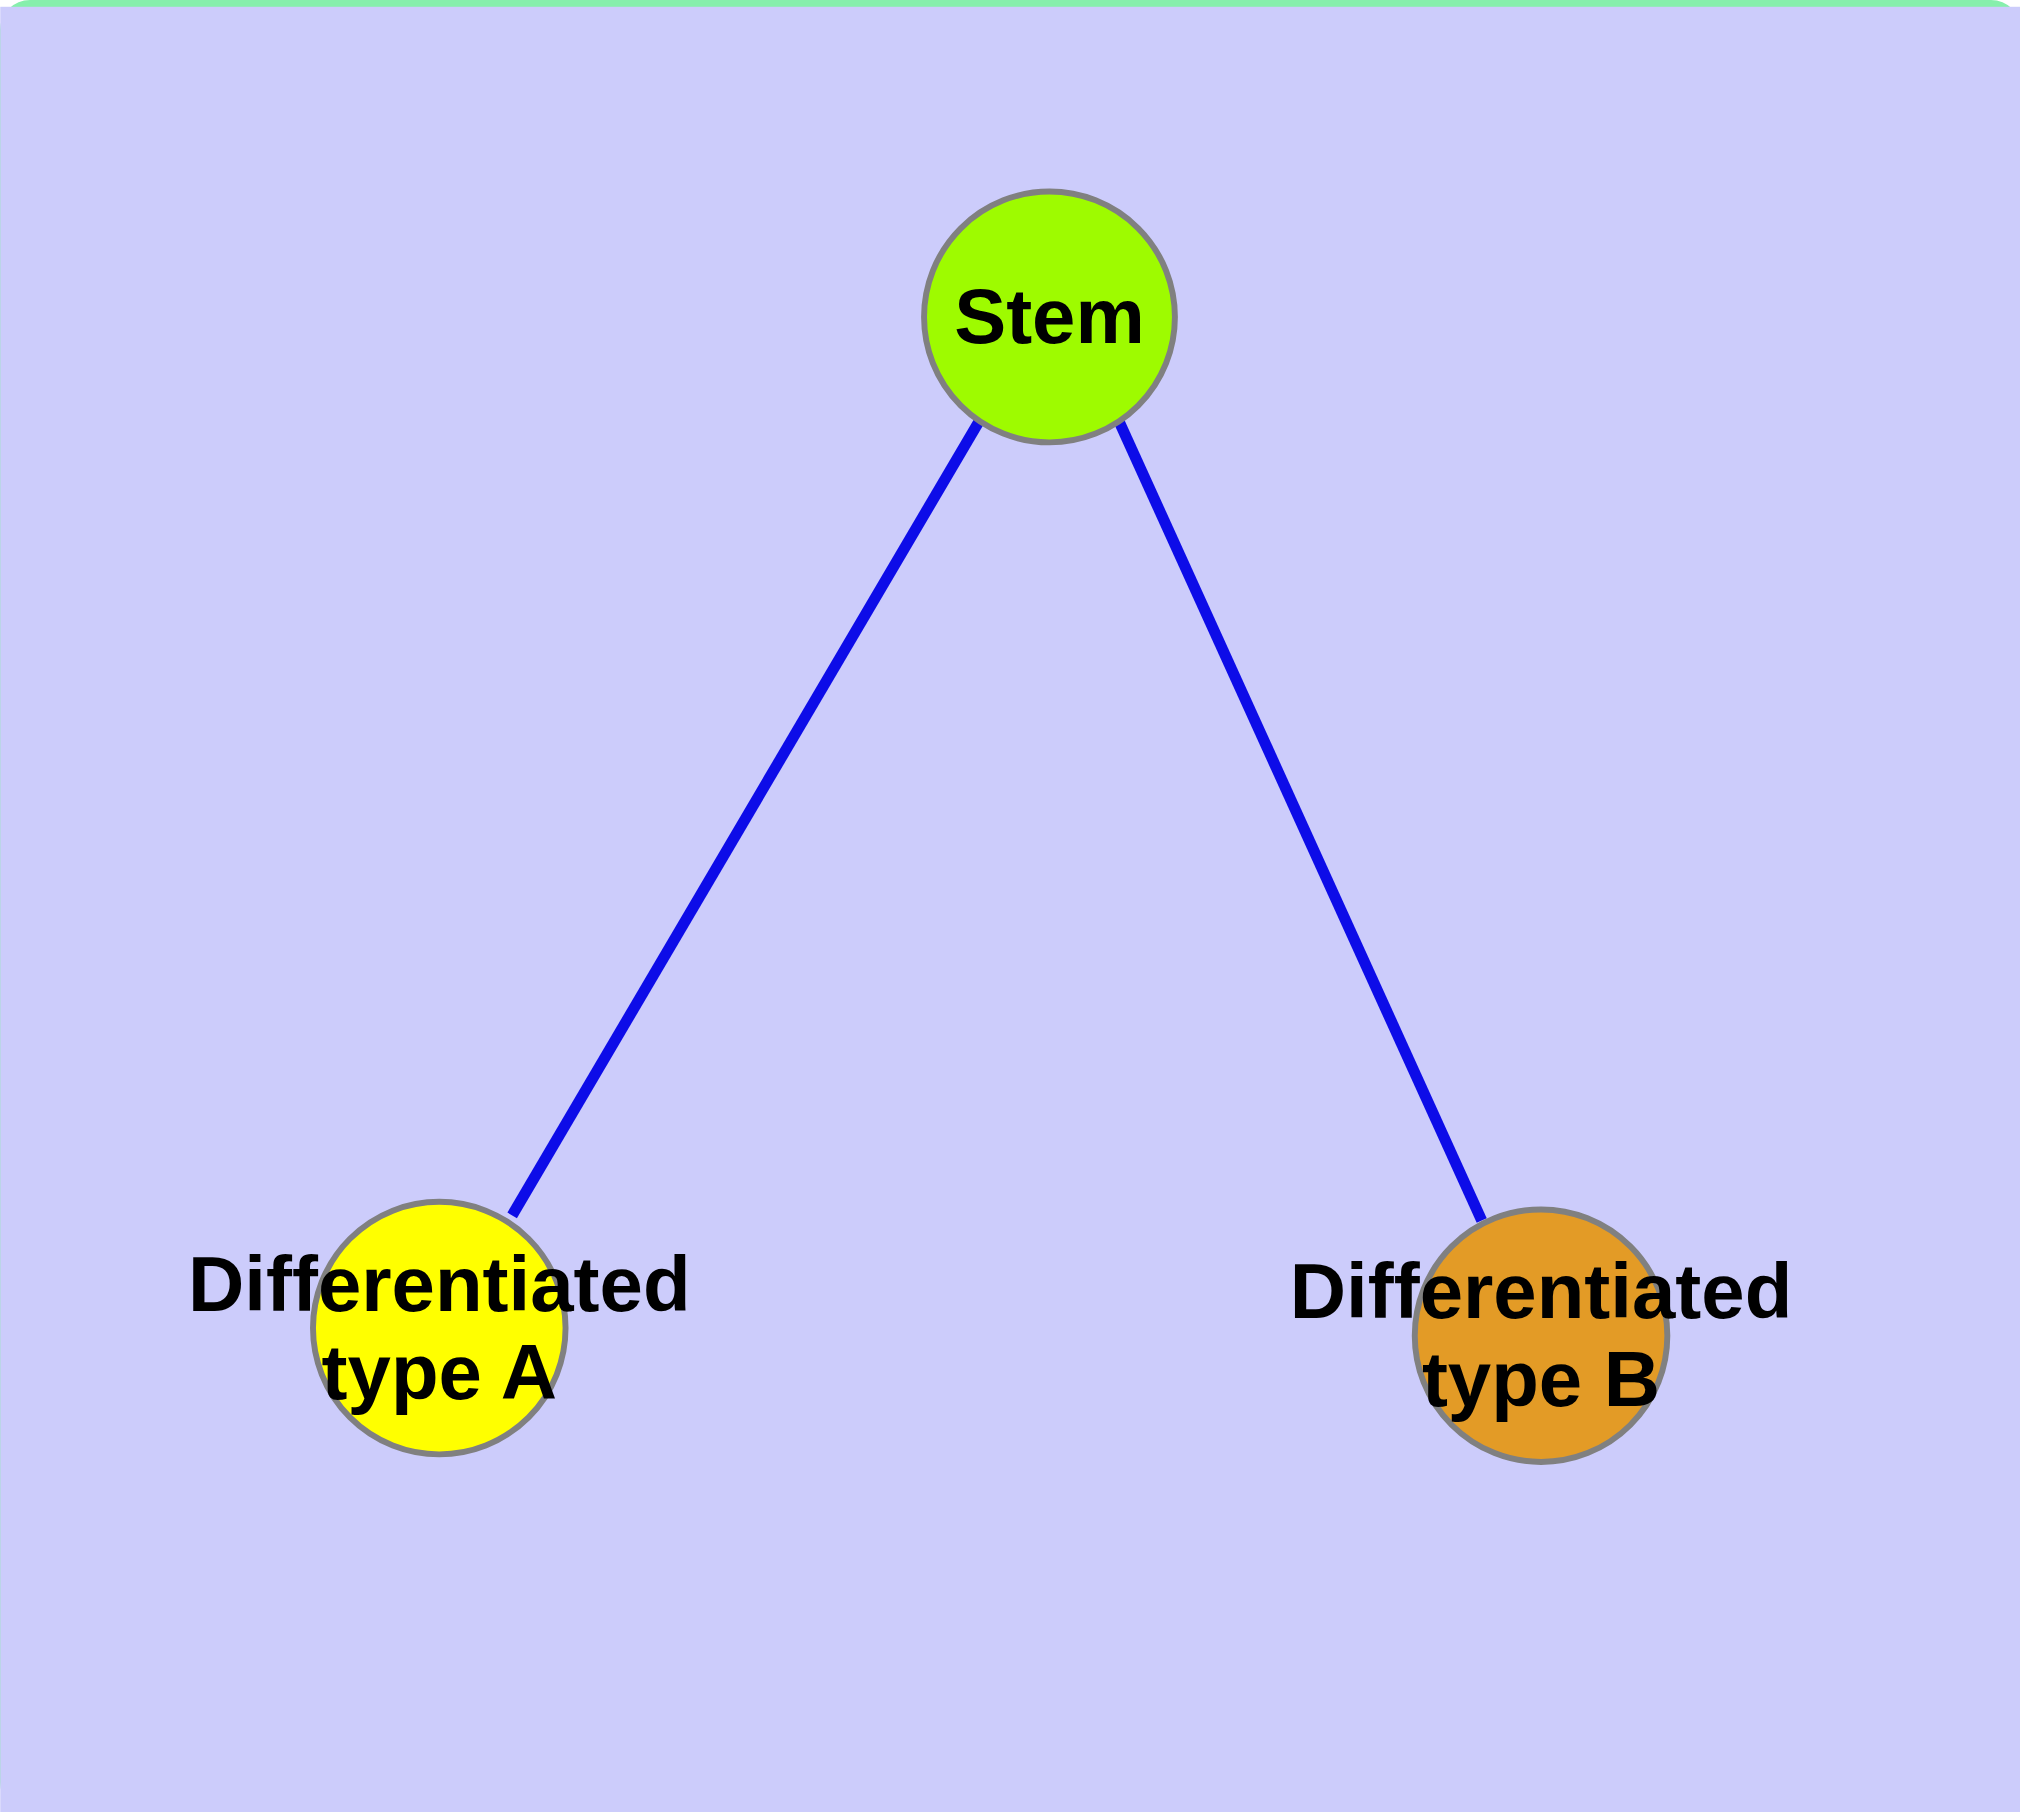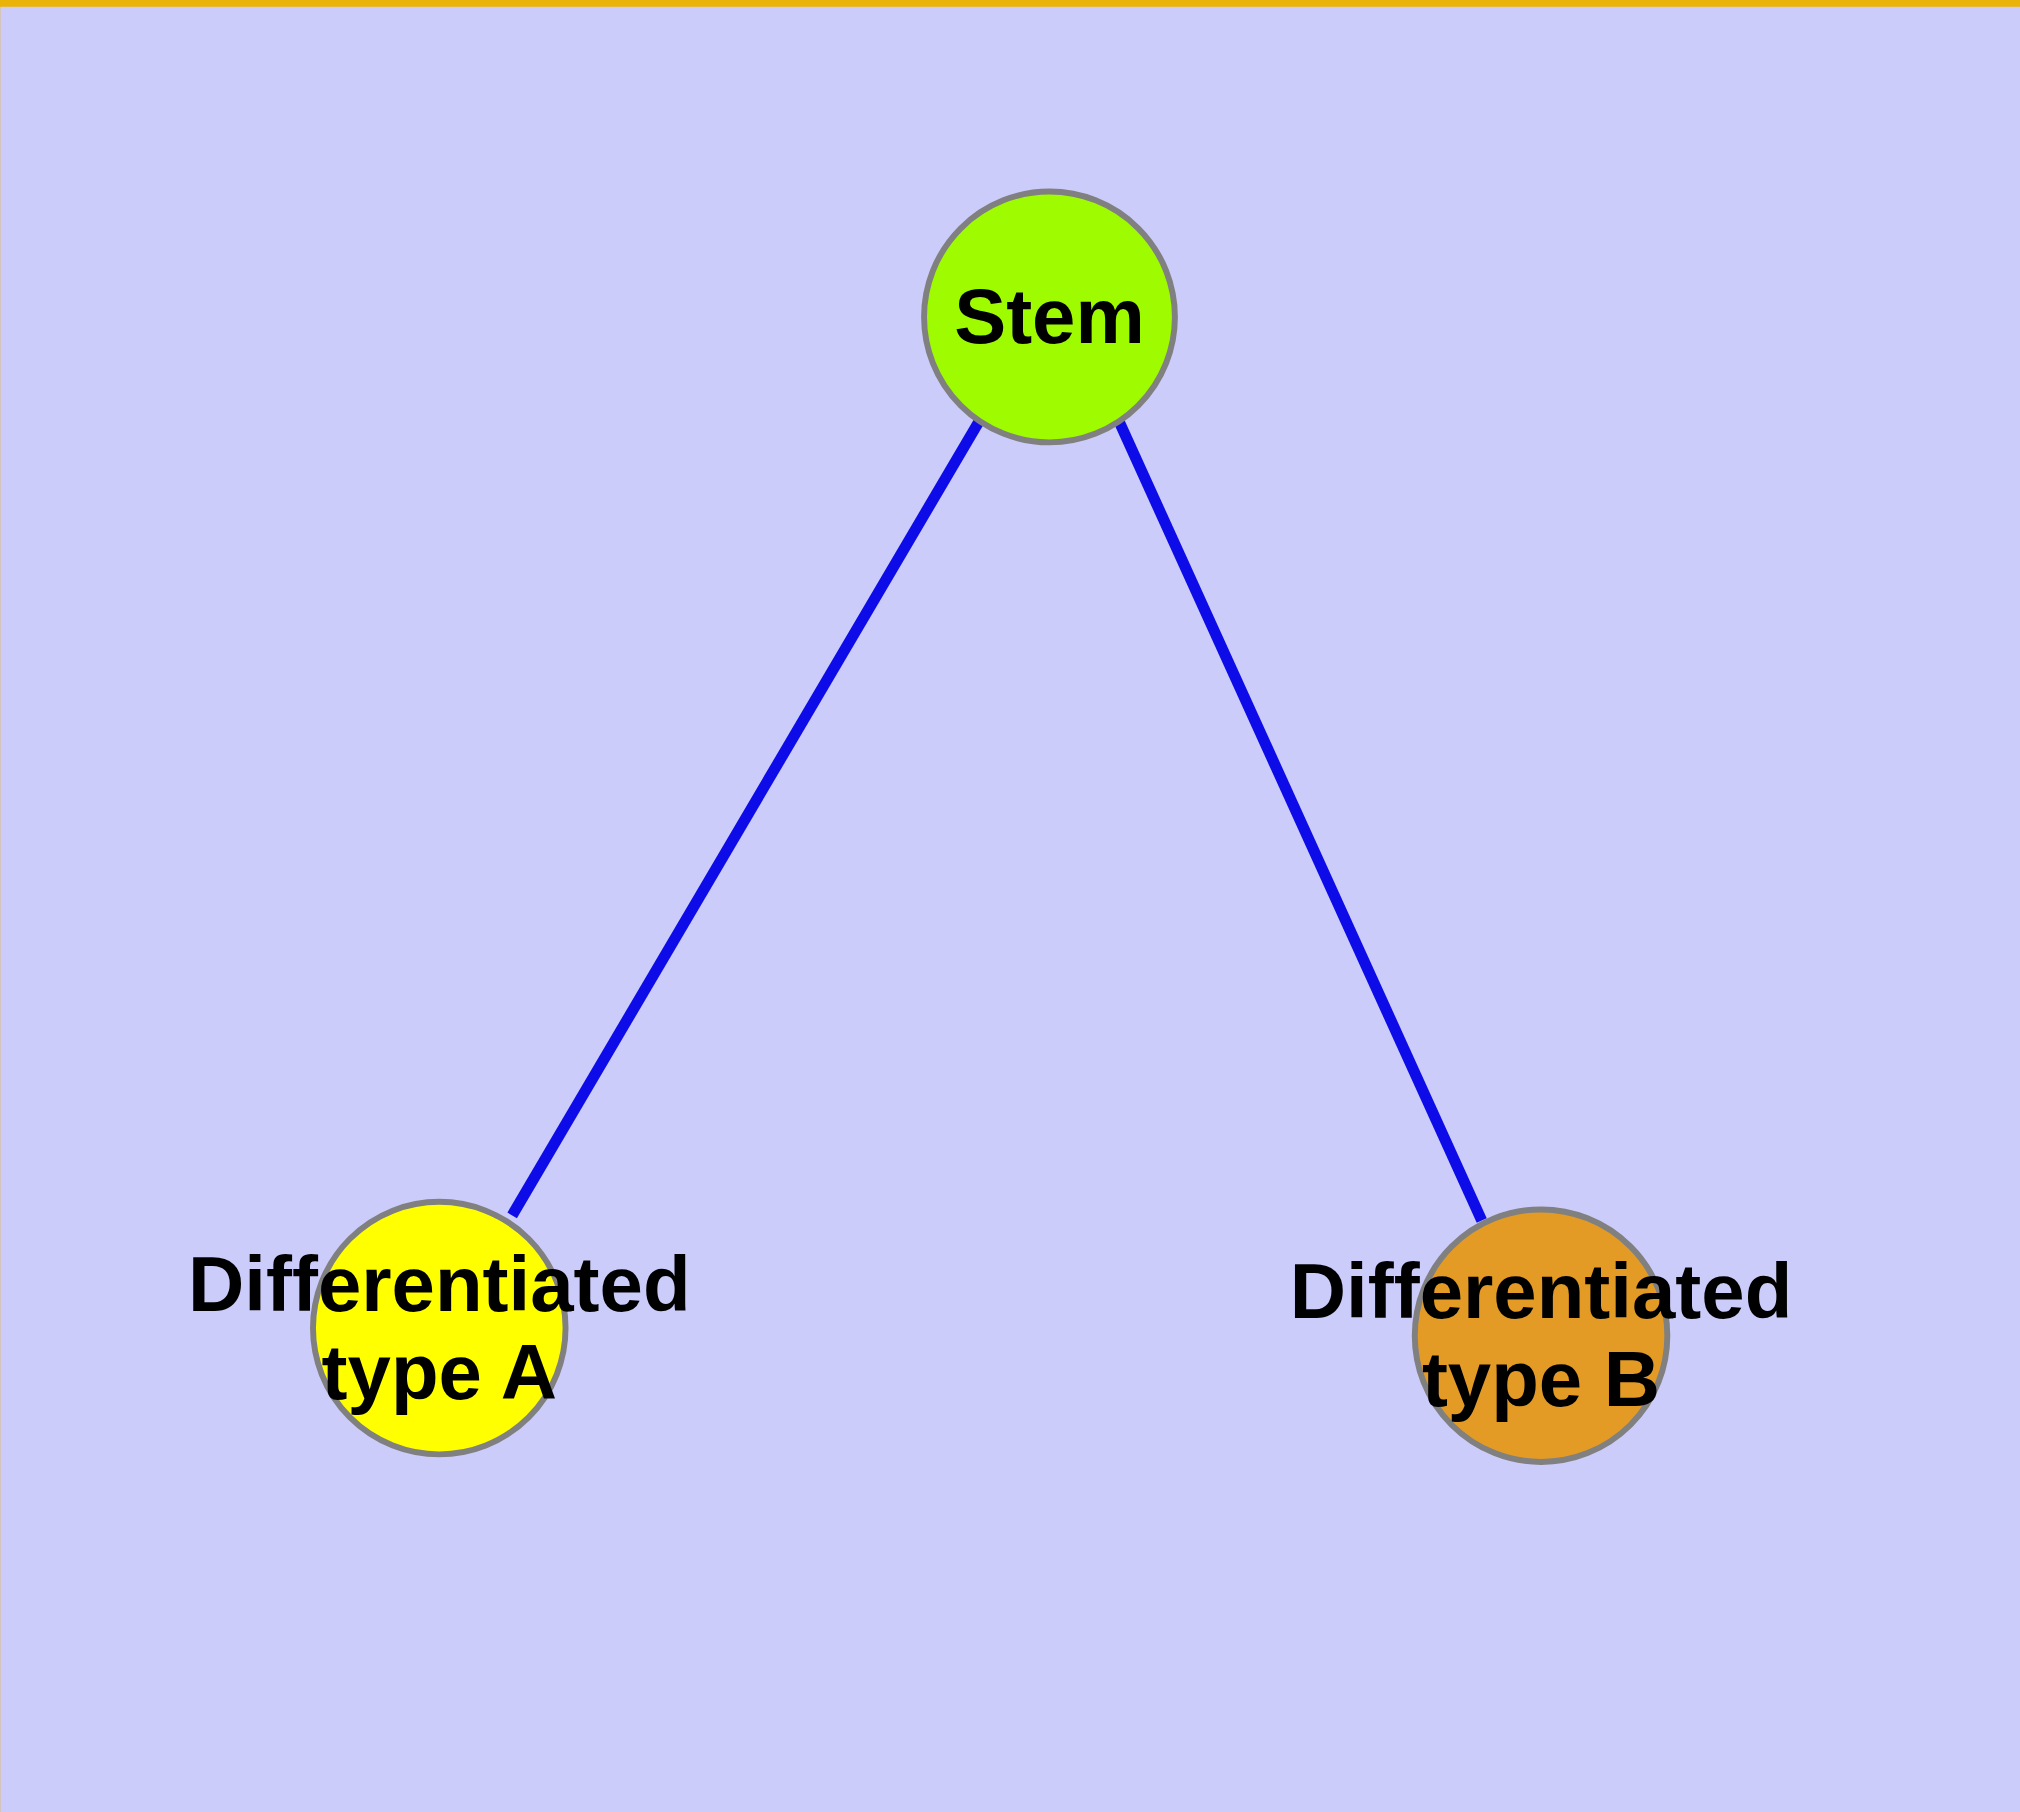--- a/index.html
+++ b/index.html
@@ -10,21 +10,22 @@
   body {
     width: 2021px;
     height: 1812px;
     overflow: hidden;
     font-family: "Liberation Sans", sans-serif;
   }
   #canvas {
     position: relative;
     width: 2021px;
     height: 1812px;
-    background: #eab308;
+    background: #86efac;
+    border-radius: 30px;
   }
   #graph-svg {
     position: absolute;
     left: 0;
     top: 0;
     width: 2021px;
     height: 1812px;
     display: block;
   }
   .node-label {

